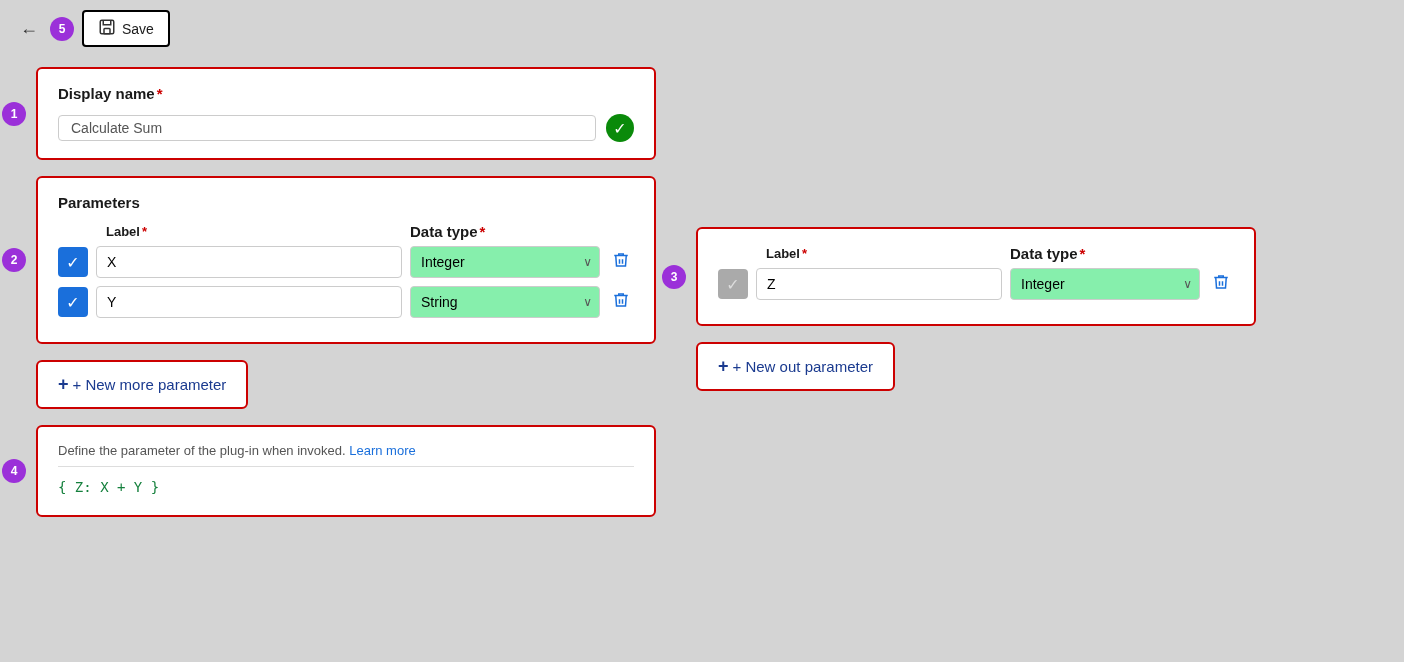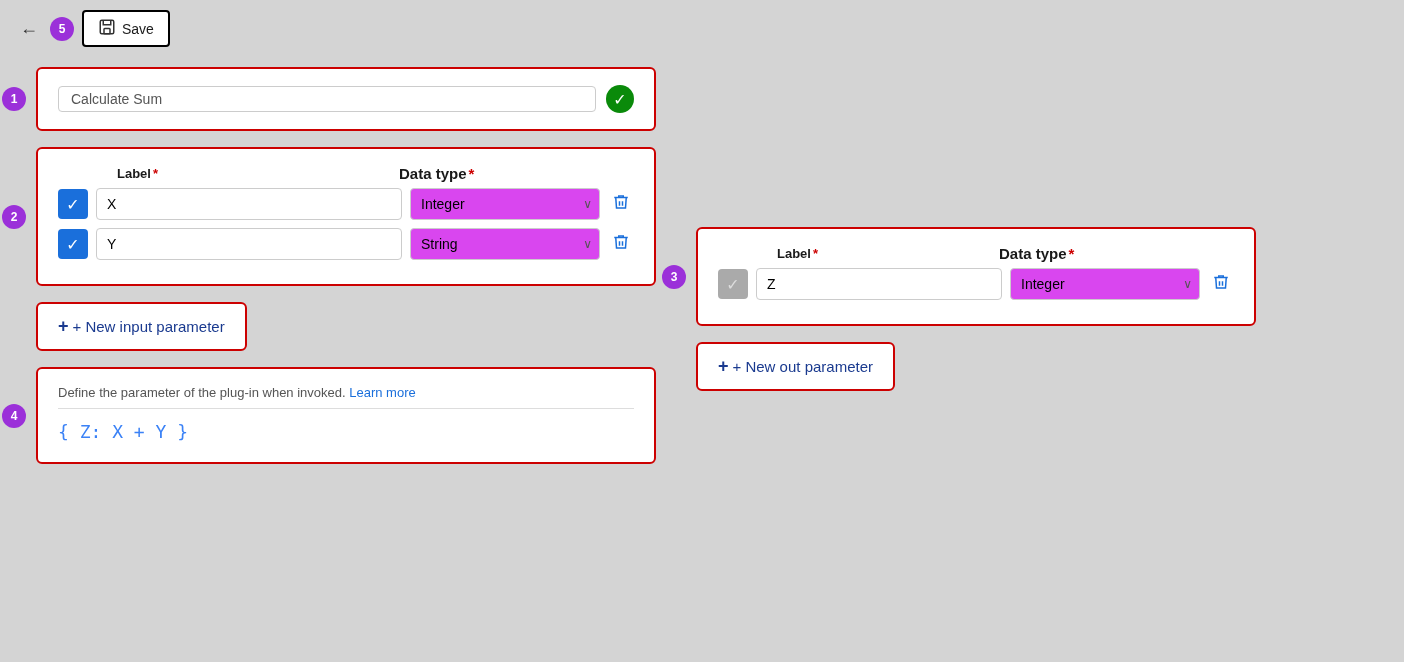--- a/index.html
+++ b/index.html
@@ -127,21 +127,21 @@
       color: white;
       font-size: 16px;
       flex-shrink: 0;
     }
 
     
     .param-header-row {
       display: flex;
       align-items: center;
       padding: 0 0 6px 0;
-      gap: 15px;
+      gap: 4px;
     }
     .param-col-spacer { width: 36px; flex-shrink: 0; }
     .param-col-label {
       flex: 1;
       font-size: 13px;
       font-weight: 600;
       padding-left: 8px;
     }
     .param-col-type {
       width: 190px;
@@ -185,21 +185,21 @@
       position: relative;
       flex-shrink: 0;
     }
     .param-type-wrapper select {
       width: 100%;
       border: 1px solid #ccc;
       border-radius: 4px;
       padding: 7px 10px;
       font-size: 14px;
       appearance: none;
-      background: #d946ef;
+      background: #86efac;
       cursor: pointer;
       outline: none;
     }
     .param-type-chevron {
       position: absolute;
       right: 8px;
       top: 50%;
       transform: translateY(-50%);
       pointer-events: none;
       color: #555;
@@ -243,22 +243,22 @@
       color: #1a6fdb;
       text-decoration: none;
     }
     .expression-divider {
       border: none;
       border-top: 1px solid #ddd;
       margin: 8px 0;
     }
     .expression-code {
       font-family: monospace;
-      font-size: 18px;
-      color: #3b82f6;
+      font-size: 14px;
+      color: #15803d;
       padding: 4px 0;
     }
 
     
     .step-badge-side {
       position: absolute;
       left: -36px;
       top: 50%;
       transform: translateY(-50%);
       background: #9b30d9;
@@ -293,30 +293,36 @@
     <span>Save</span>
   </button>
 </div>
 
 <div class="main-content">
 
   <div class="left-column">
 
     <div class="panel" style="position:relative;">
       <div class="step-badge-side">1</div>
+      <div class="panel-title">
+        <span>Display name</span><span class="required-star">*</span>
+      </div>
       <div class="display-name-row">
         <input class="display-name-input" type="text" value="Calculate Sum" style="">
         <div class="check-circle">
           <span>✓</span>
         </div>
       </div>
     </div>
 
     <div class="panel" style="position:relative;">
       <div class="step-badge-side">2</div>
+      <div class="panel-title">
+        <span>Parameters</span>
+      </div>
 
       <div class="param-header-row">
         <div class="param-col-spacer"></div>
         <div class="param-col-label">
           <span>Label</span><span class="required-star">*</span>
         </div>
         <div class="param-col-type">
           <span>Data type</span><span class="required-star">*</span>
         </div>
         <div class="param-col-action"></div>
@@ -368,21 +374,21 @@
                 <path d="M10 11v6M14 11v6"></path>
                 <path d="M9 6V4h6v2"></path>
             </svg>
           </span>
         </button>
       </div>
     </div>
 
     <button class="new-param-btn">
       <span style="font-size:18px; font-weight:bold;">+</span>
-      <span style="margin-left:-4px;">+ New input parameter</span>
+      <span style="margin-left:-4px;">+ New more parameter</span>
     </button>
 
     <div class="panel" style="position:relative;">
       <div class="step-badge-side">4</div>
       <div class="expression-desc">
         <span>Define the parameter of the plug-in when invoked.</span>
         <a class="learn-more" href="#">Learn more</a>
       </div>
       <hr class="expression-divider">
       <div class="expression-code">{ Z: X + Y }</div>

